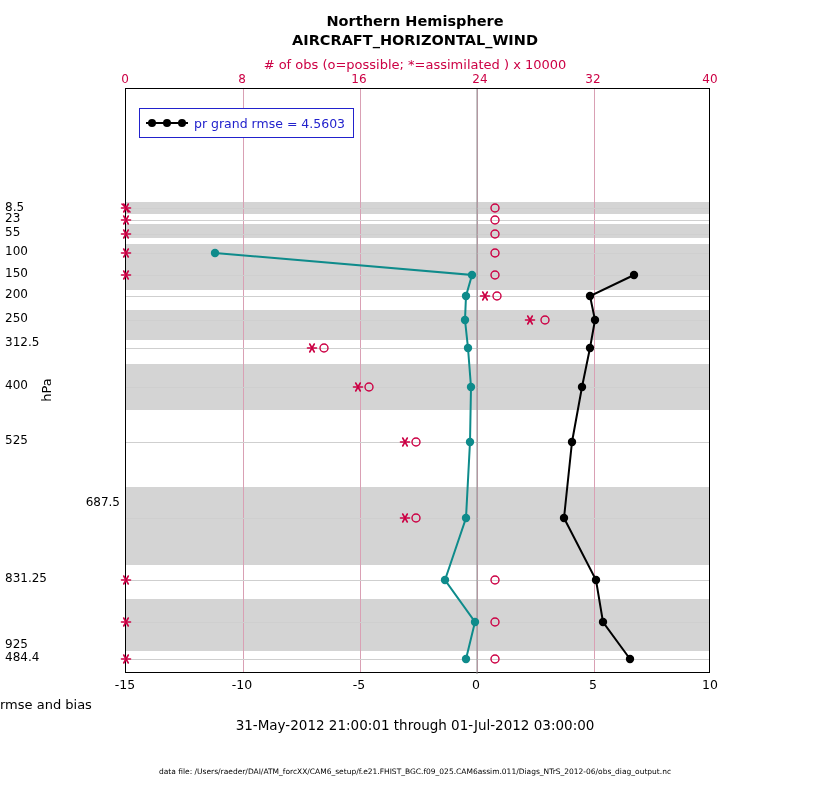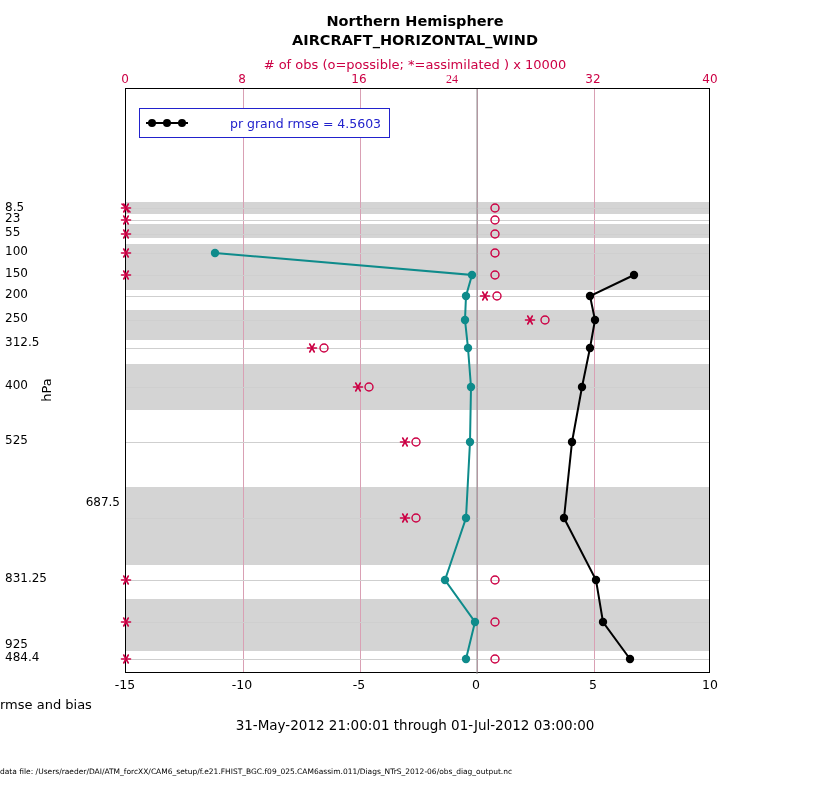--- a/index.html
+++ b/index.html
@@ -63,32 +63,32 @@
 
   .xlabel-axis{
     position:absolute;left:0;top:697px;width:830px;text-align:left;
     font-size:13px;
   }
   .daterange{
     position:absolute;left:0;top:717px;width:830px;text-align:center;
     font-size:13.5px;
   }
   .datafile{
-    position:absolute;left:0;top:767px;width:830px;
+    position:absolute;left:0;top:767px;width:830px;text-align:center;
     font-size:7.5px;color:#000;
   }
 
   
   .legend{
     position:absolute;left:13px;top:19px;
     border:1px solid #2222cc;
     background:#ffffff;
     padding:5px 8px 5px 6px;
   }
-  .legend-row{display:flex;align-items:center;height:18px;gap:36px;}
+  .legend-row{display:flex;align-items:center;height:18px;}
   .legend-line{position:relative;width:42px;height:12px;margin-right:6px;}
   .legend-line i{
     position:absolute;left:0;top:5px;width:42px;height:2px;display:block;
   }
   .legend-line b{
     position:absolute;top:2px;width:8px;height:8px;border-radius:50%;display:block;
   }
   .legend-line b.l{left:2px;}
   .legend-line b.m{left:17px;}
   .legend-line b.r{left:32px;}
@@ -103,21 +103,21 @@
     <div>Northern Hemisphere</div>
     <div>AIRCRAFT_HORIZONTAL_WIND</div>
   </div>
 
   <div class="toptitle"># of obs (o=possible; *=assimilated ) x 10000</div>
 
   <div>
     <div class="xtick-top" style="left:125px;">0</div>
     <div class="xtick-top" style="left:242px;">8</div>
     <div class="xtick-top" style="left:359px;">16</div>
-    <div class="xtick-top" style="left:452px;font-family:Liberation Serif, serif;">24</div>
+    <div class="xtick-top" style="left:480px;">24</div>
     <div class="xtick-top" style="left:593px;">32</div>
     <div class="xtick-top" style="left:710px;">40</div>
   </div>
 
   <div>
     <div class="xtick-bot" style="left:125px;">-15</div>
     <div class="xtick-bot" style="left:242px;">-10</div>
     <div class="xtick-bot" style="left:359px;">-5</div>
     <div class="xtick-bot" style="left:476px;">0</div>
     <div class="xtick-bot" style="left:593px;">5</div>

